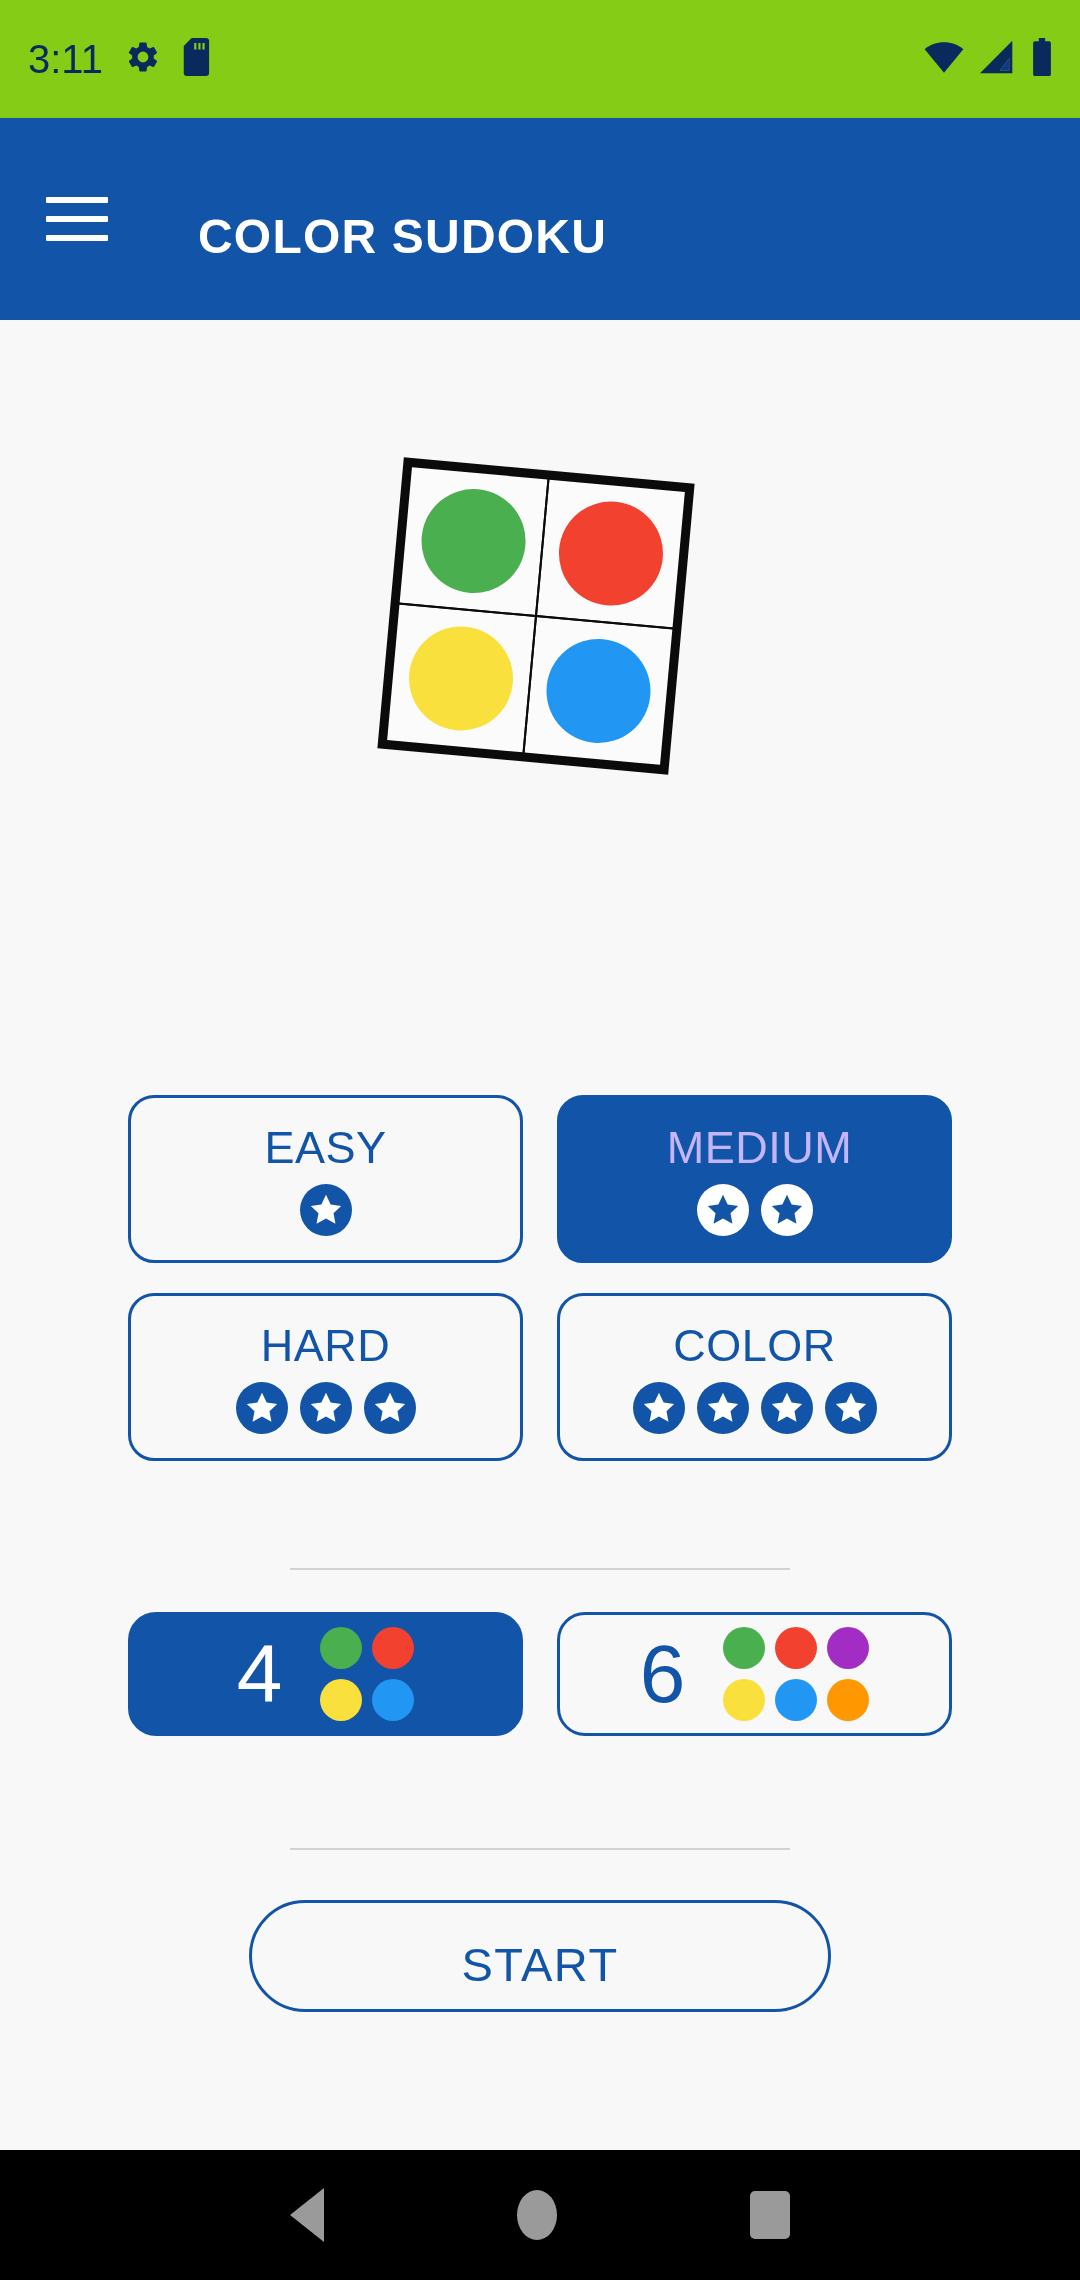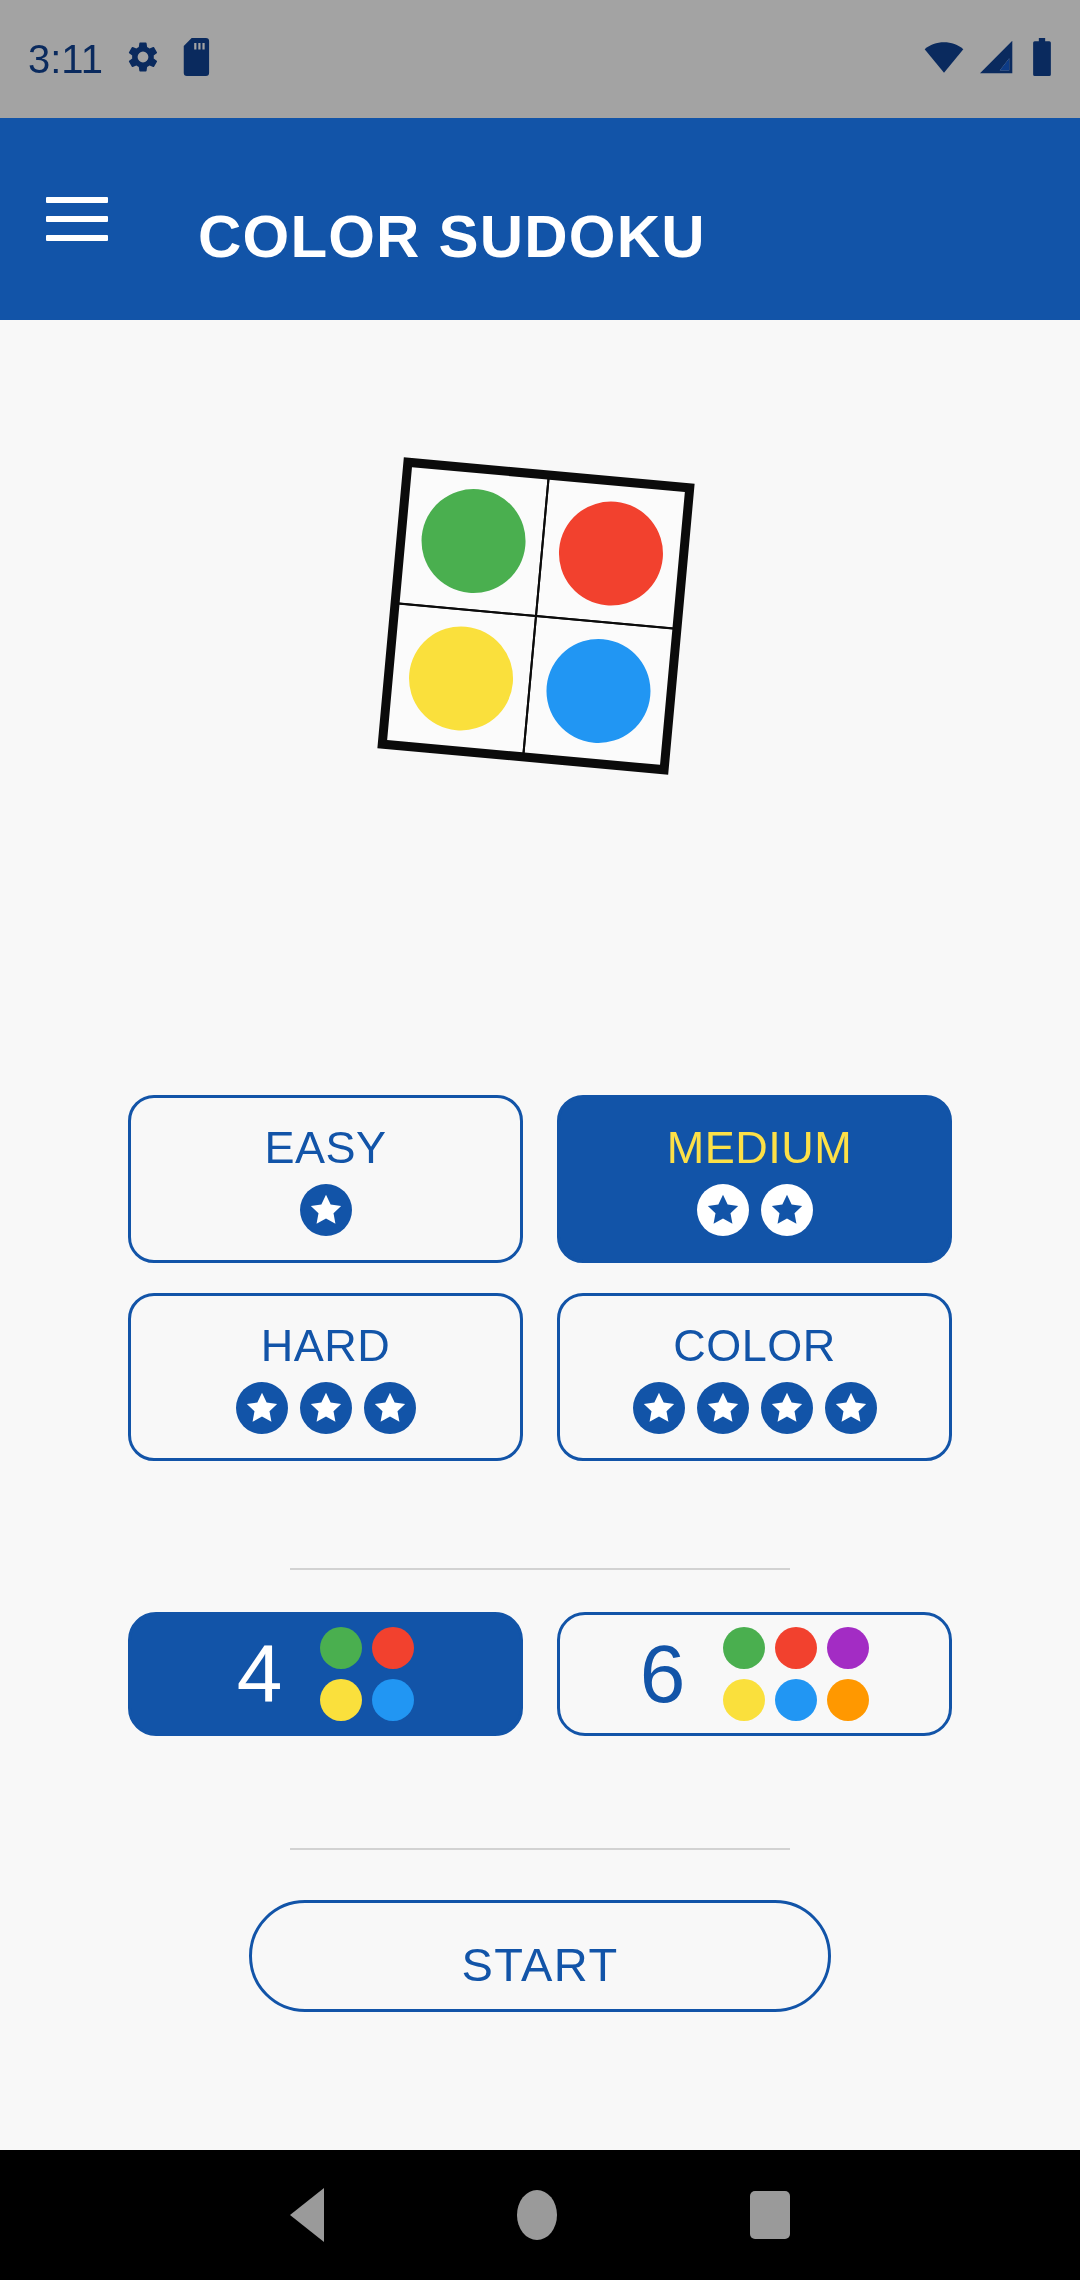--- a/index.html
+++ b/index.html
@@ -31,21 +31,21 @@
     position:absolute; left:0; top:118px; width:1080px; height:202px;
     background:#1254a8;
   }
   #menu-btn{
     position:absolute; left:46px; top:66px; width:72px; height:70px;
     display:flex; flex-direction:column; justify-content:center; gap:13px;
   }
   #menu-btn i{ display:block; height:6px; background:#ffffff; border-radius:1px; width:62px; }
   #app-title{
     position:absolute; left:198px; top:118px; transform:translateY(-50%);
-    color:#ffffff; font-size:60px; font-weight:bold; letter-spacing:1.2px;text-align:center;
+    color:#ffffff; font-size:48px; font-weight:bold; letter-spacing:1.2px;text-align:center;
   }
 
   
   #content{
     position:absolute; left:0; top:320px; width:1080px; height:1592px;
     background:#f8f8f8;
   }
 
   
   #logo-wrap{
@@ -72,21 +72,21 @@
     display:grid; grid-template-columns:1fr 1fr; gap:30px 34px;
   }
   .diff-btn{
     height:168px; border-radius:26px;
     border:3px solid #1254a8; background:transparent;
     display:flex; flex-direction:column; align-items:center; justify-content:center;
     gap:10px; cursor:pointer;
   }
   .diff-btn.selected{ background:#1254a8; border-color:#1254a8; }
   .diff-label{ font-size:45px; color:#1254a8; letter-spacing:0.5px; }
-  .diff-btn.selected .diff-label{ color:#fde047;margin-left:10px; }
+  .diff-btn.selected .diff-label{ color:#c4b5fd;margin-left:10px; }
   .stars{ display:flex; gap:12px; align-items:center; }
   .star-badge{
     width:52px; height:52px; border-radius:50%;
     background:#1254a8;
     display:flex; align-items:center; justify-content:center;
   }
   .diff-btn.selected .star-badge{ background:#ffffff; }
   .star-badge svg{ width:36px; height:36px; display:block; }
   .star-badge svg path{ fill:#ffffff; }
   .diff-btn.selected .star-badge svg path{ fill:#1254a8; }
@@ -140,21 +140,21 @@
   }
   #nav-home{ width:40px; height:50px; border-radius:50%; background:#9a9a9a; }
   #nav-recents{ width:40px; height:48px; border-radius:5px; background:#9a9a9a; }
   .navspacer{ width:1px; }
 </style>
 </head>
 <body>
 
 <div id="screen">
 
-  <div id="statusbar" style="background: #a3a3a3;">
+  <div id="statusbar" style="background: #84cc16;">
     <div id="sb-left">
       <span id="sb-clock">3:11</span>
       <span class="sb-ic">
         <svg width="36" height="36" viewBox="0 0 24 24">
             <path fill="#0a2a5e" d="M19.14 12.94a7.6 7.6 0 000-1.88l2.03-1.58a.5.5 0 00.12-.64l-1.92-3.32a.5.5 0 00-.6-.22l-2.39.96a7.3 7.3 0 00-1.63-.94l-.36-2.54a.5.5 0 00-.5-.42h-3.84a.5.5 0 00-.5.42l-.36 2.54c-.59.24-1.13.56-1.63.94l-2.39-.96a.5.5 0 00-.6.22L2.65 8.84a.5.5 0 00.12.64l2.03 1.58a7.6 7.6 0 000 1.88l-2.03 1.58a.5.5 0 00-.12.64l1.92 3.32c.13.22.39.3.6.22l2.39-.96c.5.38 1.04.7 1.63.94l.36 2.54c.04.25.25.42.5.42h3.84c.25 0 .46-.17.5-.42l.36-2.54c.59-.24 1.13-.56 1.63-.94l2.39.96c.22.08.47 0 .6-.22l1.92-3.32a.5.5 0 00-.12-.64l-2.03-1.58zM12 15.6A3.6 3.6 0 1112 8.4a3.6 3.6 0 010 7.2z"></path>
           </svg>
       </span>
       <span class="sb-ic">
         <svg width="30" height="38" viewBox="0 0 18 24">
             <path fill="#0a2a5e" d="M5 0h9a2 2 0 012 2v20a2 2 0 01-2 2H2a2 2 0 01-2-2V5l5-5zm1.6 3.2v4h1.4v-4H6.6zm2.6 0v4h1.4v-4H9.2zm2.6 0v4h1.4v-4h-1.4z"></path>

